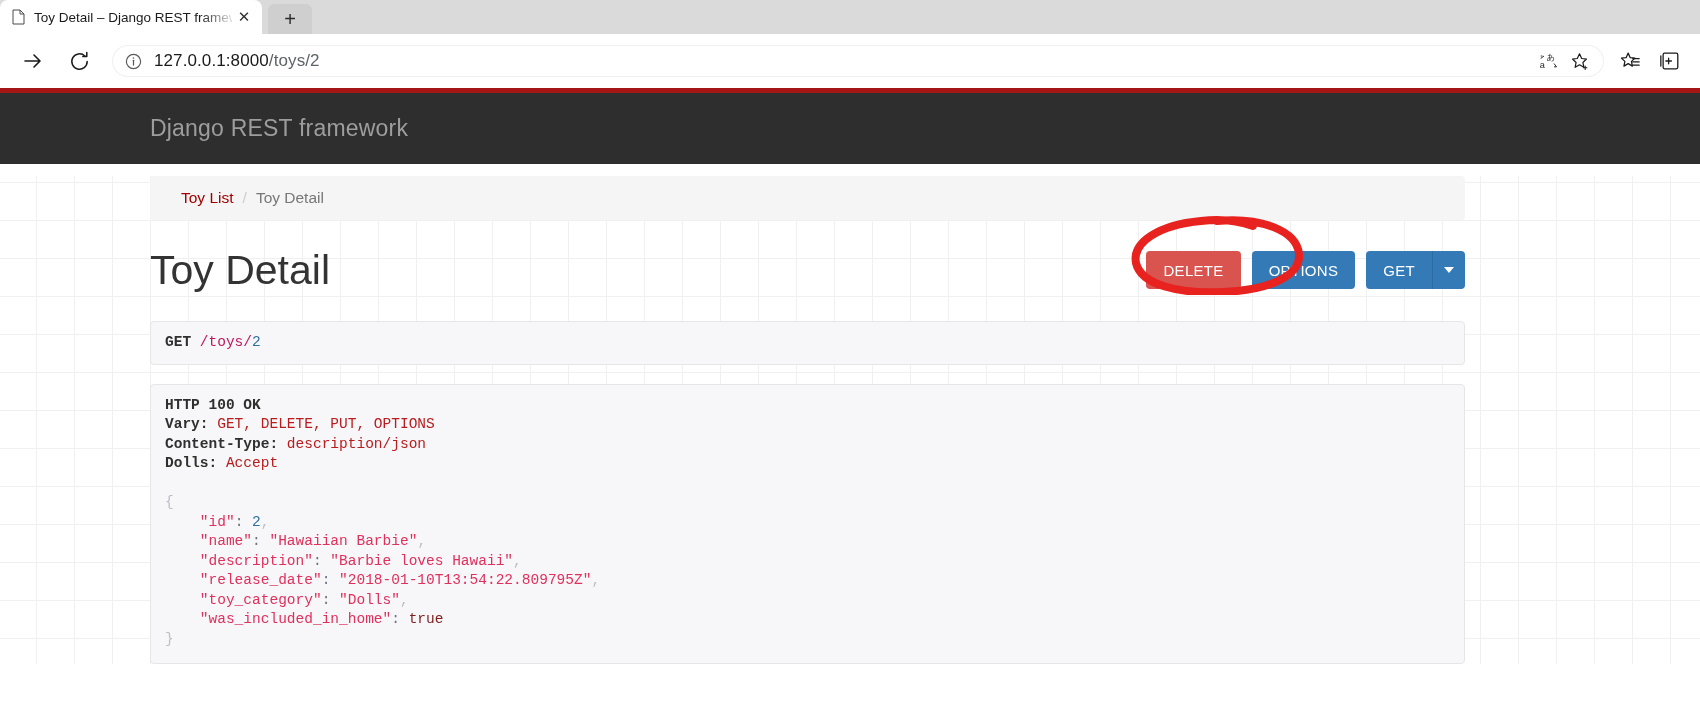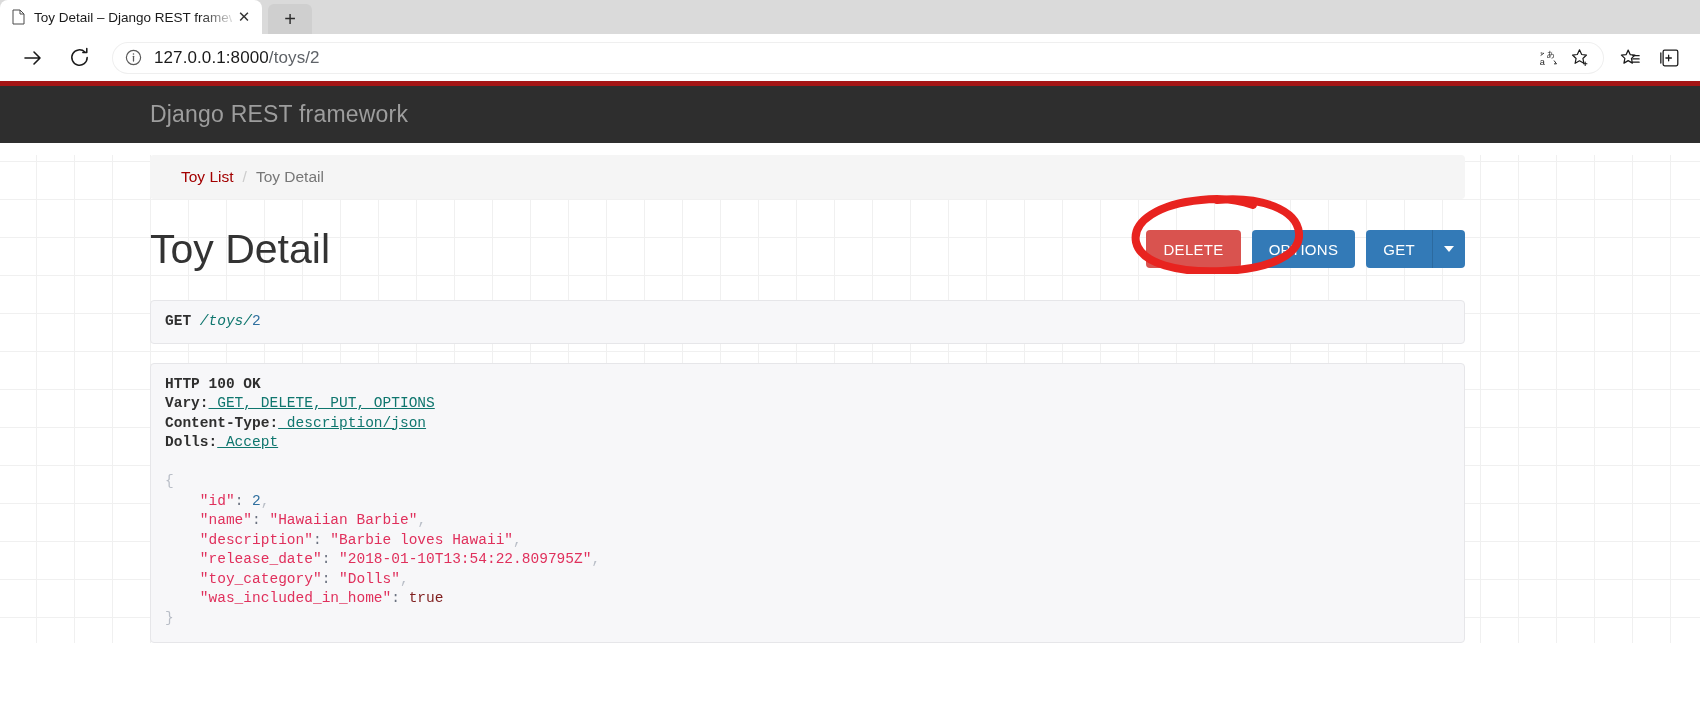--- a/index.html
+++ b/index.html
@@ -56,21 +56,21 @@
   .newtab {
     width: 44px; height: 30px;
     display: flex; align-items: center; justify-content: center;
     font-size: 20px; color: #2b2b2b; font-weight: 300;
     background: #cfcfcf;
     border-radius: 6px 6px 0 0;
     margin-left: 6px;
   }
 
   .navbar {
-    height: 47px;
+    height: 54px;
     display: flex;
     align-items: center;
     background: #ffffff;
     padding: 0 10px 0 14px;
   }
   .nav-btn {
     width: 38px; height: 38px;
     display: flex; align-items: center; justify-content: center;
     color: #1a1a1a;
     border-radius: 4px;
@@ -127,21 +127,21 @@
     position: absolute; inset: 0;
     background-image:
       linear-gradient(to right, #f0f0f0 1px, transparent 1px),
       linear-gradient(to bottom, #f0f0f0 1px, transparent 1px);
     background-size: 38px 38px;
     background-position: -2px 6px;
   }
 
   .drf-header {
     position: relative;
-    height: 57px;
+    height: 71px;
     background: #2e2e2e;
     display: flex;
     align-items: center;
     padding-left: 150px;
   }
   .drf-brand {
     color: #9d9d9d;
     font-size: 23px;
     font-weight: 400;
     letter-spacing: 0.2px;
@@ -235,23 +235,23 @@
     font-size: 14.5px;
     line-height: 19.5px;
     color: #3b4351;
     white-space: pre;
     overflow: hidden;
   }
   .panel.request { padding: 11px 14px; }
   .panel.response { padding: 11px 14px 14px; }
 
   .tok-b   { font-weight: bold; color: #2f2f2f; }
-  .tok-dim { color: #0f766e; font-style: italic; }
+  .tok-dim { color: #be185d; }
   .tok-num { color: #2f6f9f; }
-  .tok-hv  { color: #0f766e; text-decoration: underline; }
+  .tok-hv  { color: #b91c1c; }
   .tok-key { color: #e0305c; }
   .tok-str { color: #e0305c; }
   .tok-punct { color: #b9bec7; }
   .tok-bool { color: #7f1d1d; }
   .tok-colon { color: #6b7280; }
 </style>
 </head>
 <body>
 
 <div class="browser-chrome">

